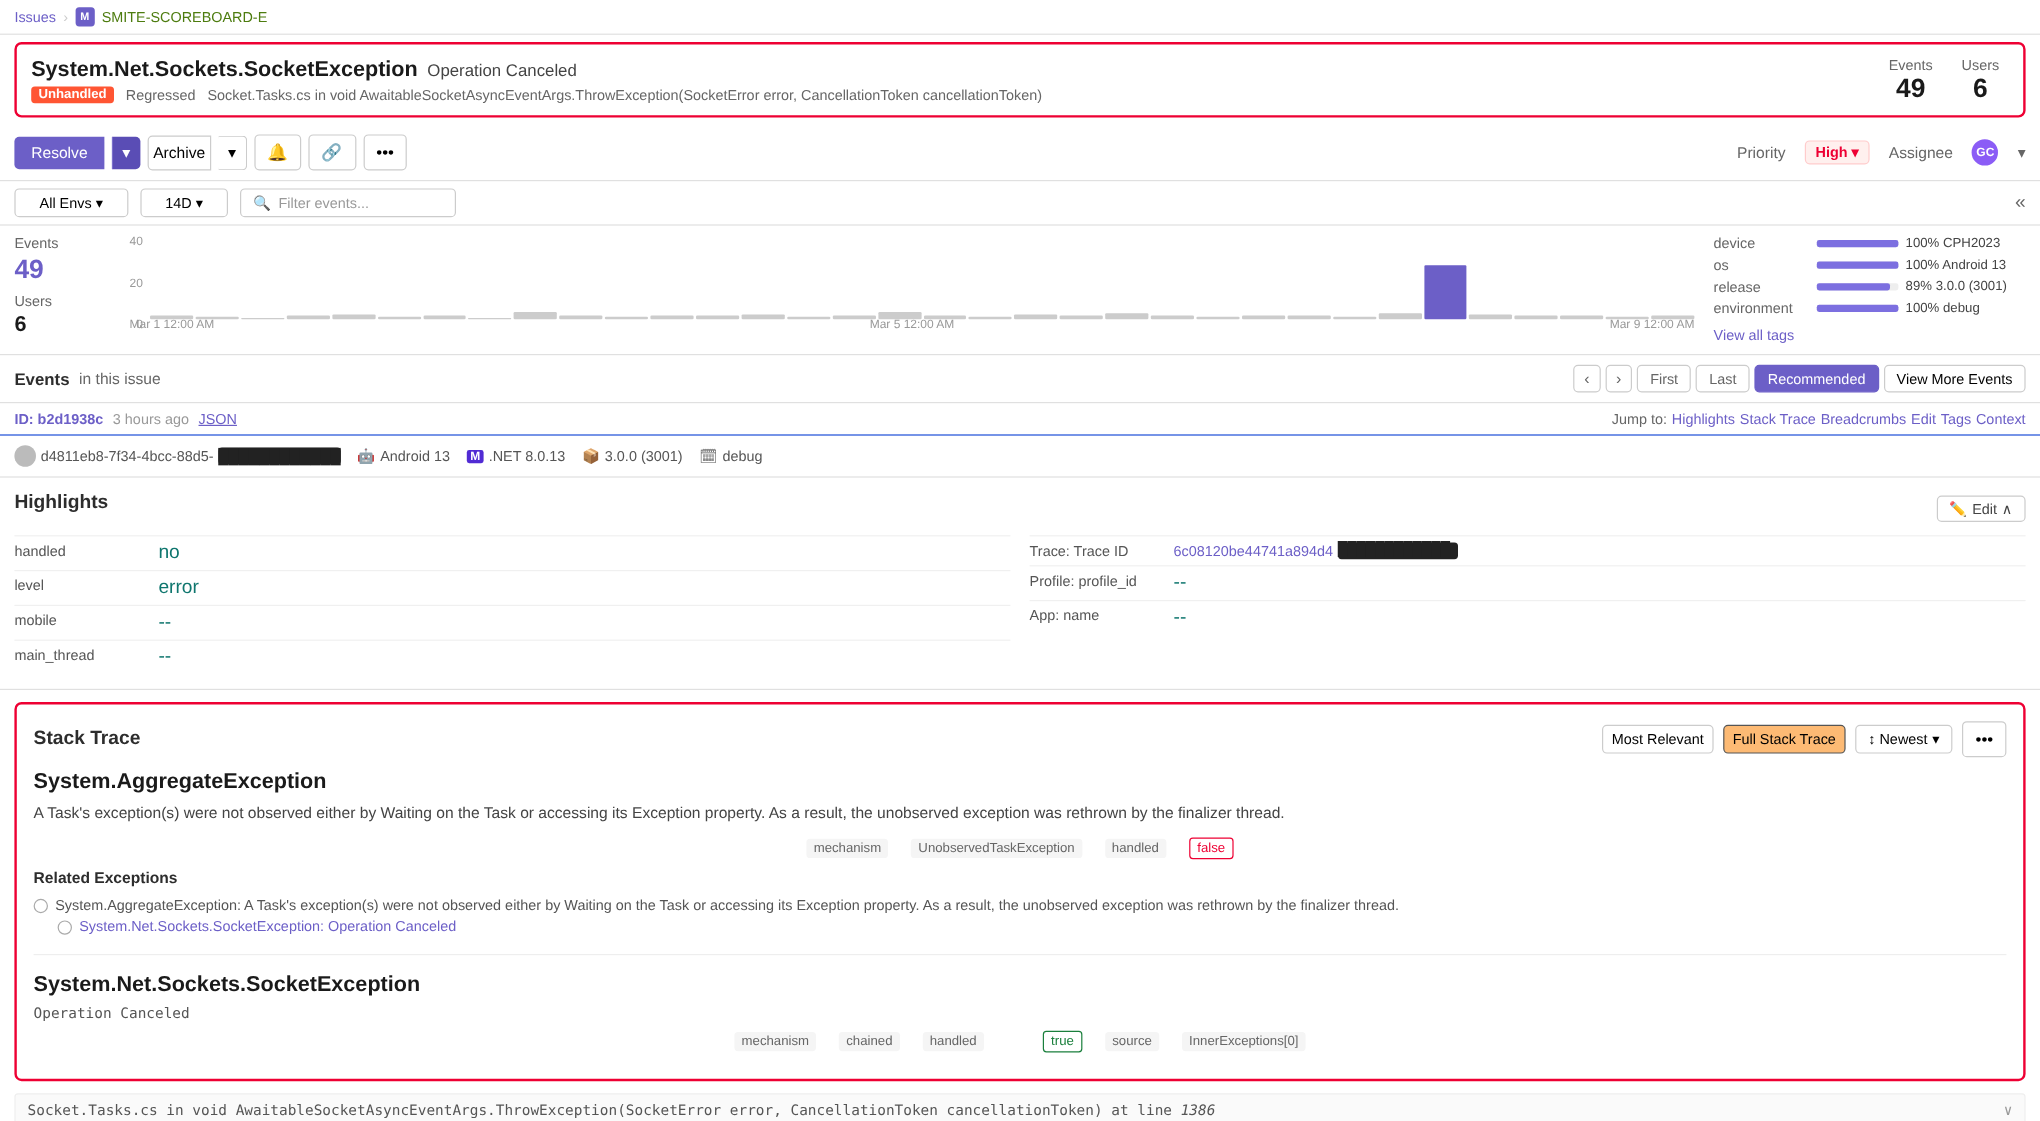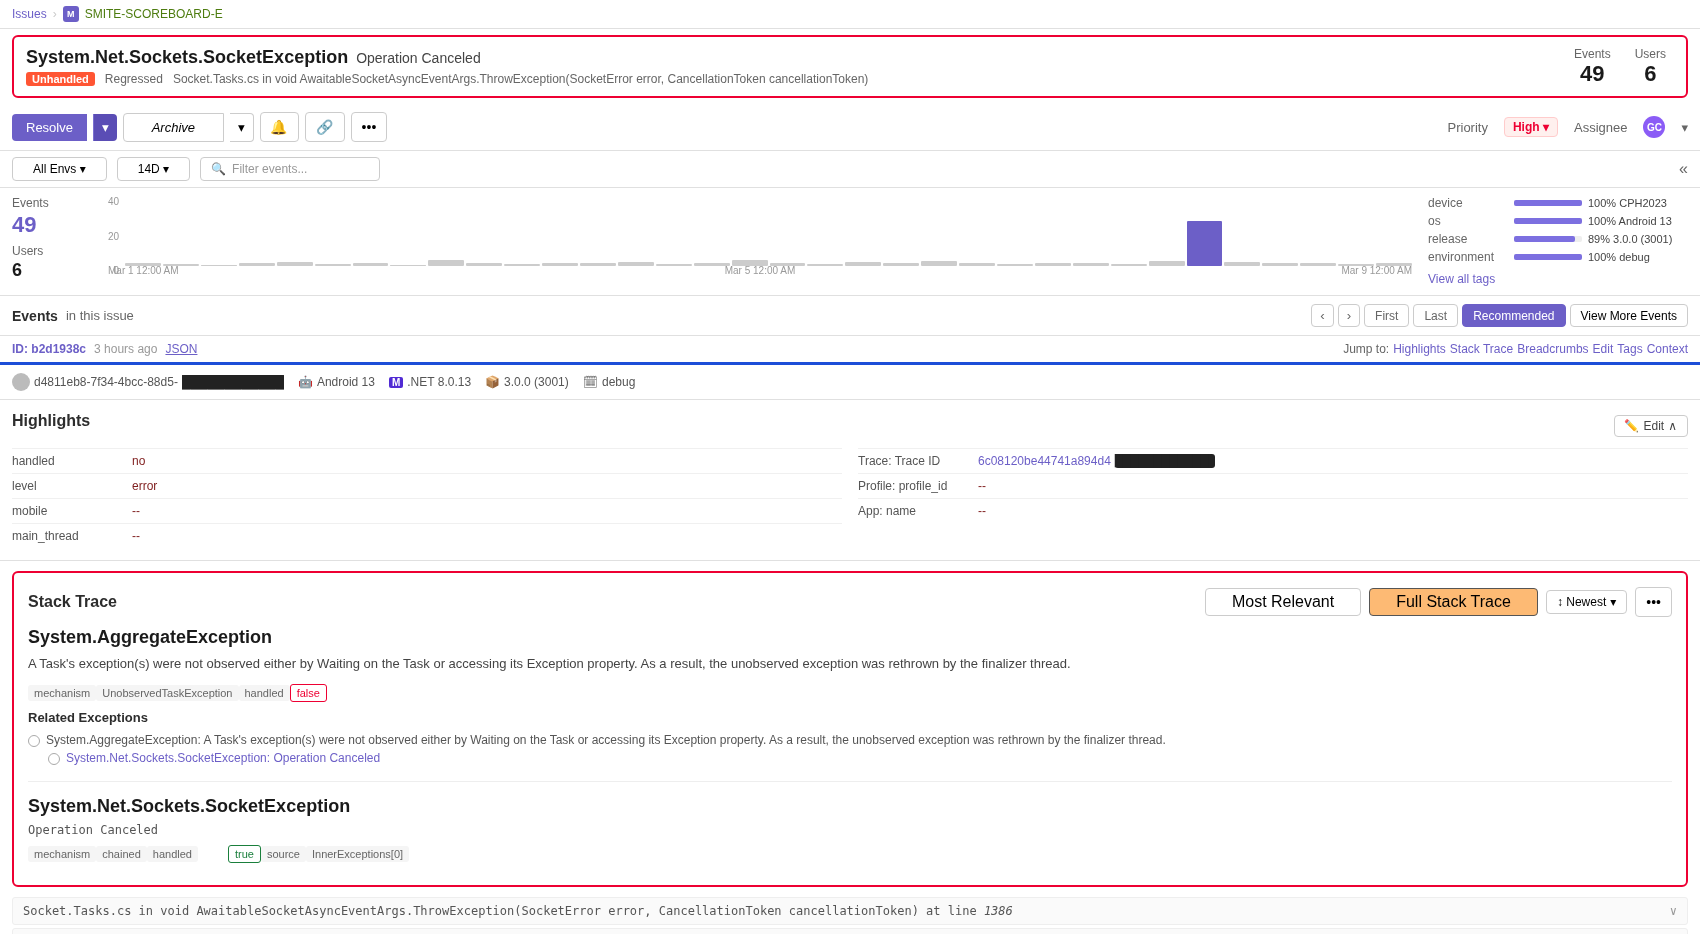--- a/index.html
+++ b/index.html
@@ -12,21 +12,21 @@
     .issue-title-row { display: flex; align-items: center; gap: 8px; margin-bottom: 4px; }
     .issue-title { font-size: 18px; font-weight: 600; color: #1a1a1a; }
     .issue-meta { display: flex; align-items: center; gap: 10px; font-size: 12px; color: #666; margin-top: 4px; }
     .badge-unhandled { background: #ff5533; color: #fff; border-radius: 3px; padding: 1px 6px; font-size: 11px; font-weight: 600; }
     .issue-counter { position: absolute; right: 20px; top: 10px; display: flex; gap: 24px; text-align: center; font-size: 12px; color: #666; }
     .issue-counter .count { font-size: 22px; font-weight: 700; color: #1a1a1a; display: block; }
 
     .toolbar { display: flex; align-items: center; padding: 8px 12px; border-bottom: 1px solid #e0e0e0; gap: 6px; }
     .btn-resolve { background: #6c5fc7; color: #fff; border: none; border-radius: 4px 0 0 4px; padding: 6px 14px; font-size: 13px; cursor: pointer; font-weight: 500; }
     .btn-resolve-arrow { background: #5a4db5; color: #fff; border: none; border-radius: 0 4px 4px 0; padding: 6px 8px; cursor: pointer; border-left: 1px solid #7a6fd0; }
-    .btn-archive { background: #fff; border: 1px solid #ccc; border-radius: 4px 0 0 4px; padding: 6px 28px; cursor: pointer; font-size: 13px; font-style: italic; }
+    .btn-archive { background: #fff; border: 1px solid #ccc; border-radius: 4px 0 0 4px; padding: 6px 4px; cursor: pointer; font-size: 13px; }
     .btn-archive-arrow { background: #fff; border: 1px solid #ccc; border-left: none; border-radius: 0 4px 4px 0; padding: 6px 8px; cursor: pointer; }
     .btn-icon { background: #fff; border: 1px solid #ccc; border-radius: 4px; padding: 6px 10px; cursor: pointer; font-size: 14px; }
     .toolbar-right { margin-left: auto; display: flex; align-items: center; gap: 16px; font-size: 13px; color: #666; }
     .priority-badge { background: #fff0ee; color: #e03; border: 1px solid #fcc; border-radius: 4px; padding: 2px 8px; font-size: 12px; font-weight: 600; cursor: pointer; }
     .assignee-avatar { width: 22px; height: 22px; border-radius: 50%; background: #8b5cf6; display: inline-flex; align-items: center; justify-content: center; color: #fff; font-size: 10px; font-weight: 600; }
 
     .filter-bar { display: flex; align-items: center; padding: 6px 12px; border-bottom: 1px solid #e0e0e0; gap: 10px; }
     .filter-select { background: #fff; border: 1px solid #ccc; border-radius: 4px; padding: 4px 20px; font-size: 12px; cursor: pointer; }
     .filter-search { display: flex; align-items: center; gap: 6px; background: #fff; border: 1px solid #ccc; border-radius: 4px; padding: 4px 10px; font-size: 12px; color: #999; min-width: 180px; }
     .collapse-btn { margin-left: auto; background: none; border: none; cursor: pointer; color: #666; font-size: 16px; }
@@ -52,51 +52,51 @@
 
     .events-nav { display: flex; align-items: center; padding: 8px 12px; border-bottom: 1px solid #e0e0e0; gap: 8px; }
     .events-title { font-weight: 600; font-size: 14px; }
     .events-subtitle { color: #666; font-size: 13px; }
     .nav-arrows { display: flex; gap: 4px; margin-left: auto; }
     .nav-arrow { background: #fff; border: 1px solid #ccc; border-radius: 4px; padding: 3px 8px; cursor: pointer; color: #666; }
     .nav-btn { background: #fff; border: 1px solid #ccc; border-radius: 4px; padding: 3px 10px; cursor: pointer; font-size: 12px; color: #666; }
     .nav-btn.active { background: #6c5fc7; color: #fff; border-color: #6c5fc7; }
     .nav-view-more { background: none; border: 1px solid #ccc; border-radius: 4px; padding: 3px 10px; cursor: pointer; font-size: 12px; }
 
-    .event-id-bar { display: flex; align-items: flex-start; padding: 6px 12px; border-bottom: 3px solid #1d4ed8; gap: 8px; font-size: 12px; color: #666; }
+    .event-id-bar { display: flex; align-items: flex-start; padding: 6px 12px; border-bottom: 1px solid #1d4ed8; gap: 8px; font-size: 12px; color: #666; }
     .event-id { color: #6c5fc7; font-weight: 600; cursor: pointer; }
     .event-time { color: #999; }
     .event-json { color: #6c5fc7; cursor: pointer; text-decoration: underline; }
     .jump-to { margin-left: auto; display: flex; align-items: center; gap: 4px; color: #666; font-size: 12px; }
     .jump-link { color: #6c5fc7; cursor: pointer; }
 
     .event-meta { display: flex; align-items: center; padding: 8px 12px; border-bottom: 1px solid #e0e0e0; gap: 14px; font-size: 12px; color: #555; }
     .event-meta-item { display: flex; align-items: center; gap: 4px; }
     .meta-avatar { width: 20px; height: 20px; border-radius: 50%; background: #ddd; }
 
     .highlights-section { padding: 12px; border-bottom: 1px solid #e0e0e0; }
     .section-title { font-size: 16px; font-weight: 600; margin-bottom: 10px; }
     .highlights-grid { display: flex; gap: 16px; }
     .highlights-col { flex: 1; }
     .hl-row { display: flex; border-top: 1px solid #f0f0f0; padding: 5px 0; }
     .hl-key { min-width: 120px; color: #555; font-size: 12px; }
-    .hl-val { color: #7f1d1d; font-size: 12px; }
+    .hl-val { color: #0f766e; font-size: 16px; }
     .hl-link { color: #6c5fc7; font-size: 12px; }
     .edit-btn { margin-left: auto; display: flex; align-items: center; gap: 4px; background: #fff; border: 1px solid #ccc; border-radius: 4px; padding: 3px 10px; cursor: pointer; font-size: 12px; color: #444; }
 
     .stack-trace-section { border: 2.5px solid #e03; border-radius: 6px; margin: 10px 12px; padding: 14px; }
     .stack-trace-header { display: flex; align-items: center; margin-bottom: 10px; }
     .stack-trace-title { font-size: 16px; font-weight: 600; }
     .stack-trace-controls { margin-left: auto; display: flex; align-items: center; gap: 8px; }
-    .st-btn { background: #fff; border: 1px solid #ccc; border-radius: 4px; padding: 4px 26px; cursor: pointer; font-size: 16px; }
+    .st-btn { background: #fff; border: 1px solid #ccc; border-radius: 4px; padding: 4px 7px; cursor: pointer; font-size: 12px; }
     .st-btn.active { background: #fdba74; border: 1px solid #555; font-weight: 500; }
     .st-sort { display: flex; align-items: center; gap: 4px; background: #fff; border: 1px solid #ccc; border-radius: 4px; padding: 4px 10px; cursor: pointer; font-size: 12px; }
     .exception-title { font-size: 18px; font-weight: 700; margin-bottom: 6px; color: #1a1a1a; }
     .exception-desc { font-size: 13px; color: #444; margin-bottom: 10px; line-height: 1.5; }
-    .tags-row { display: flex; align-items: center; gap: 0; flex-wrap: wrap; margin-bottom: 8px; }
+    .tags-row { display: flex; align-items: center; gap: 19px; flex-wrap: wrap; margin-bottom: 8px; justify-content: center; }
     .tag-item { font-size: 11px; color: #666; padding: 2px 6px; background: #f5f5f5; border-radius: 3px; }
     .tag-item.false-tag { border: 1px solid #e03; color: #e03; background: #fff; border-radius: 3px; }
     .tag-item.true-tag { border: 1px solid #1a7f3c; color: #1a7f3c; background: #fff; border-radius: 3px; margin-left: 30px; }
     .related-title { font-size: 13px; font-weight: 600; margin-bottom: 6px; }
     .related-item { display: flex; align-items: flex-start; gap: 6px; font-size: 12px; color: #555; padding: 2px 0; }
     .related-item .circle { width: 12px; height: 12px; border-radius: 50%; border: 1.5px solid #aaa; margin-top: 2px; flex-shrink: 0; }
     .related-link { color: #6c5fc7; cursor: pointer; }
     .exception-divider { border: none; border-top: 1px solid #eee; margin: 14px 0; }
     .op-canceled { font-family: monospace; font-size: 12px; color: #555; margin-bottom: 8px; }
 

